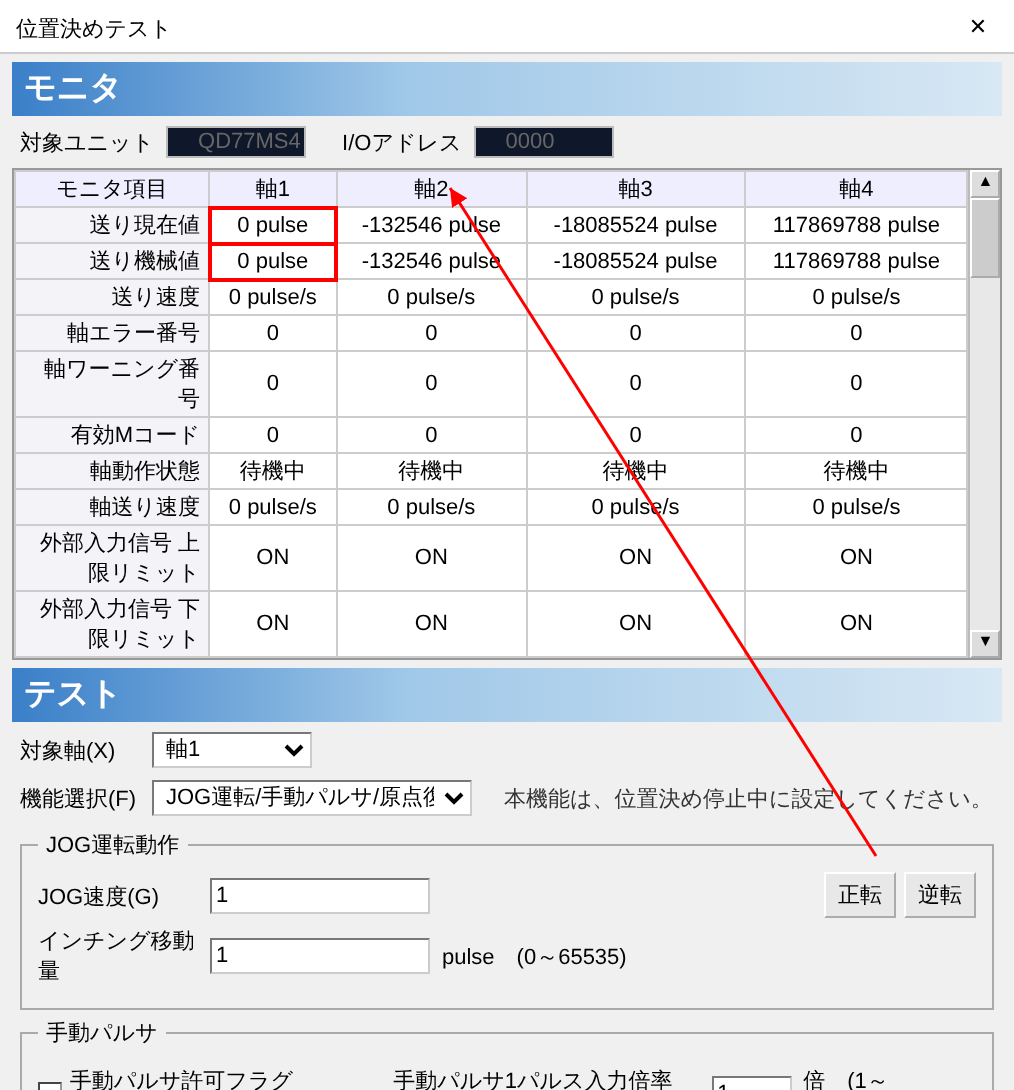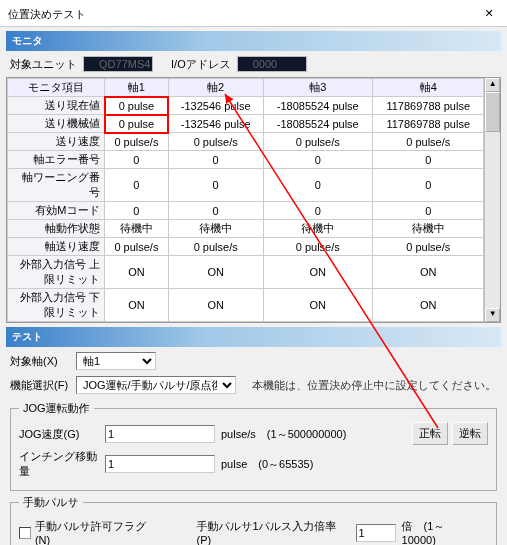--- a/index.html
+++ b/index.html
@@ -1,19 +1,19 @@
 <!DOCTYPE html>
 <html><head>
 <meta charset="utf-8">
 <style>
 * { box-sizing: border-box; margin: 0; padding: 0; font-family: "MS UI Gothic", sans-serif; font-size: 11px; }
 body { background: #f0f0f0; width: 507px; height: 545px; overflow: hidden; }
 .titlebar { display: flex; justify-content: space-between; align-items: flex-end; padding: 4px 8px; background: #fff; border-bottom: 1px solid #ccc; }
 .titlebar .close { width: 20px; height: 18px; display: flex; align-items: center; justify-content: center; cursor: pointer; }
-.section-header { background: linear-gradient(to right, #3a7fc8, #a0c8e8 40%, #d8e8f4); color: #fff; font-weight: bold; padding: 3px 6px; margin: 4px 6px 2px 6px; font-size: 10px; }
+.section-header { background: linear-gradient(to right, #3a7fc8, #a0c8e8 40%, #d8e8f4); color: #fff; font-weight: bold; padding: 3px 6px; margin: 4px 6px 2px 6px; font-size: 16px; }
 .row { display: flex; align-items: center; padding: 3px 10px; gap: 6px; }
 .row label { display: inline-block; }
 .inset-ro { border: 1px solid #bbb; background: #0f172a; padding: 1px 15px; min-height: 16px; display: inline-block; color:#666; }
 .table-wrap { margin: 2px 6px; border: 1px solid #999; position: relative; display: flex; }
 table { border-collapse: collapse; width: 100%; background: #fff; }
 th, td { border: 1px solid #ccc; padding: 1px 4px; text-align: center; height: 14px; }
 th { background: #eef; font-weight: normal; }
 td.lbl { text-align: right; background: #f4f4f8; }
 .scrollbar { width: 16px; background: #e8e8e8; border-left: 1px solid #bbb; display: flex; flex-direction: column; }
 .sbtn { height: 14px; background: #ddd; border: 1px outset #fff; font-size: 8px; text-align: center; }
@@ -150,21 +150,20 @@
   <span style="margin-left:10px;color:#333">本機能は、位置決め停止中に設定してください。</span>
 </div>
 
 <fieldset>
   <legend>JOG運転動作</legend>
   <div style="display:flex;align-items:flex-start;gap:8px">
     <div style="flex:1">
       <div class="row" style="padding-left:0">
         <label style="width:80px">JOG速度(G)</label>
         <input type="text" style="width: 110px;" value="1">
-        <span>pulse/s　(1～500000000)</span>
       </div>
       <div class="row" style="padding-left:0">
         <label style="width:80px">インチング移動量</label>
         <input type="text" style="width: 110px;" value="1">
         <span>pulse　(0～65535)</span>
       </div>
     </div>
     <div class="btncol">
       <button>正転</button>
       <button>逆転</button>

